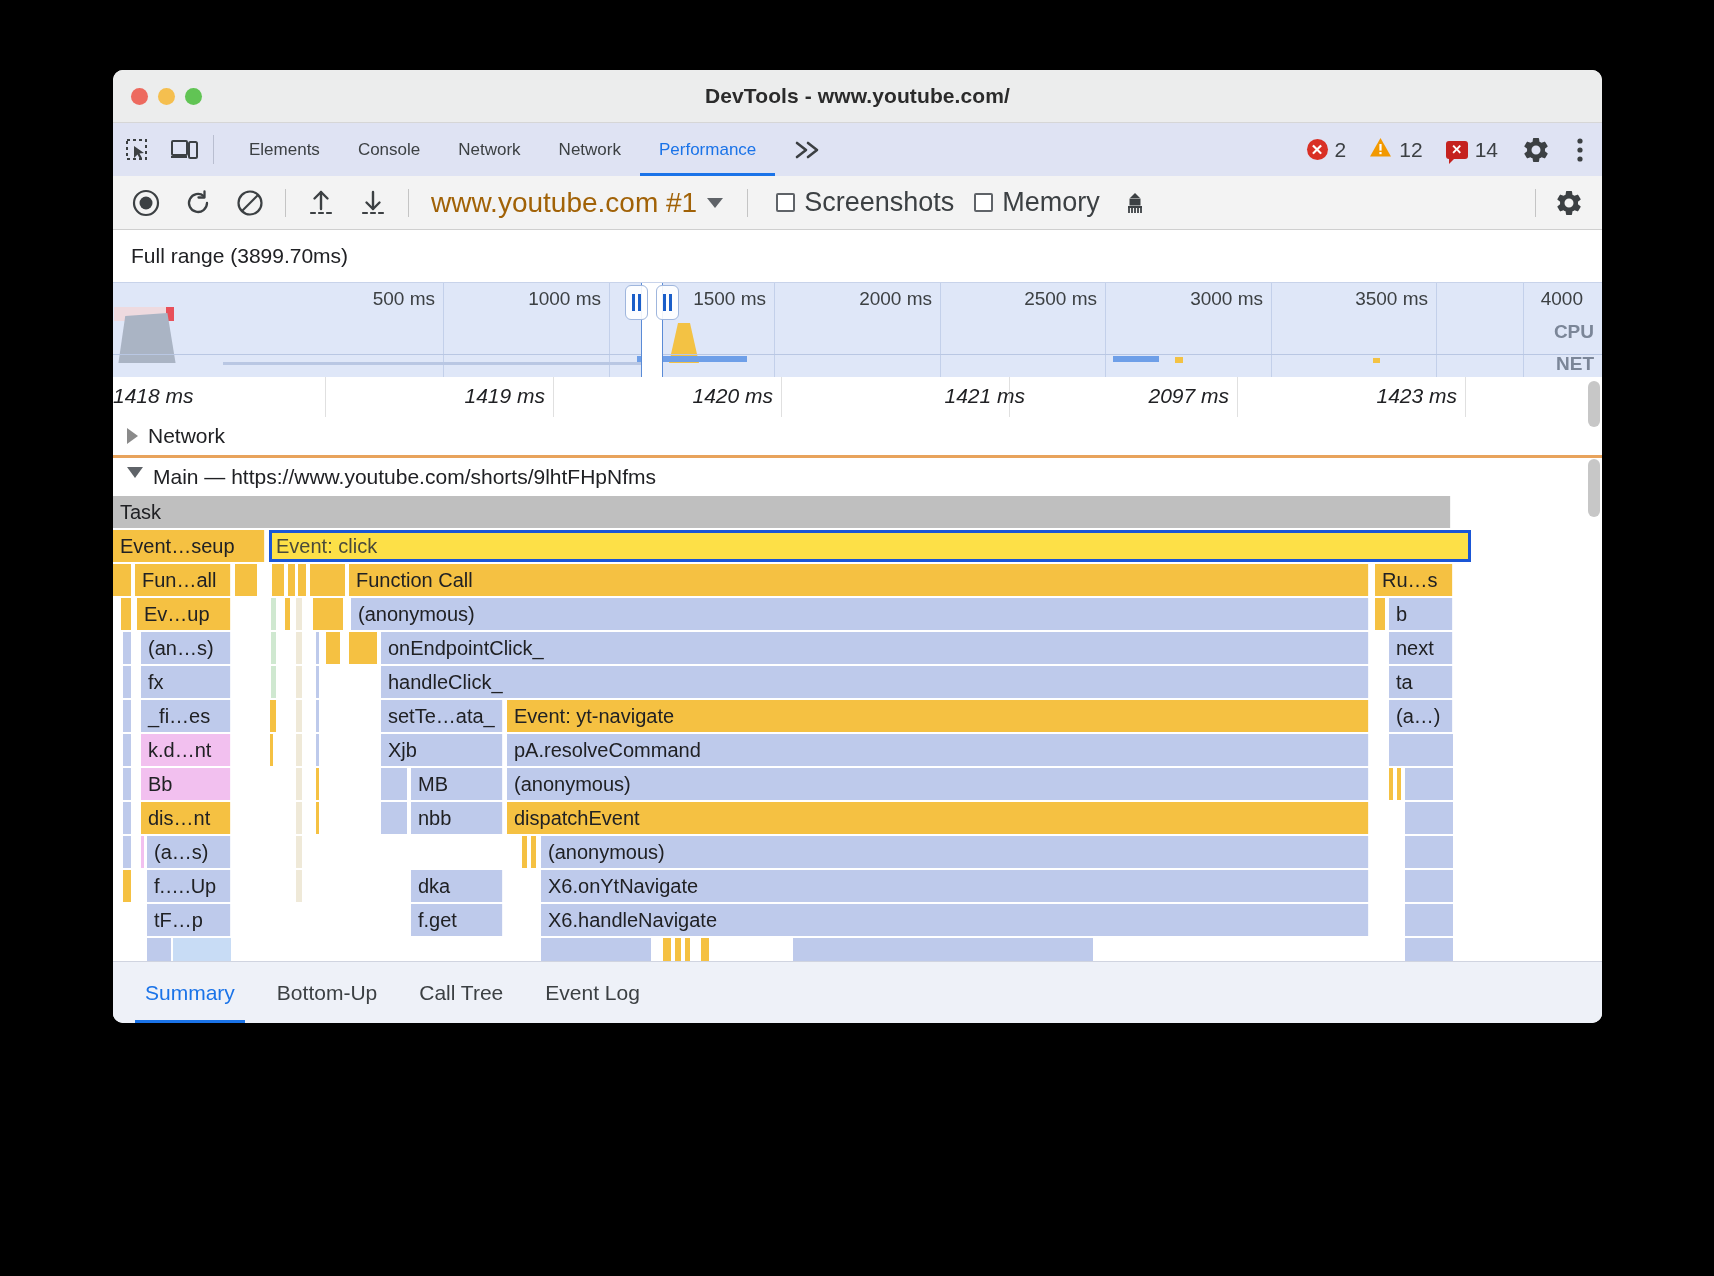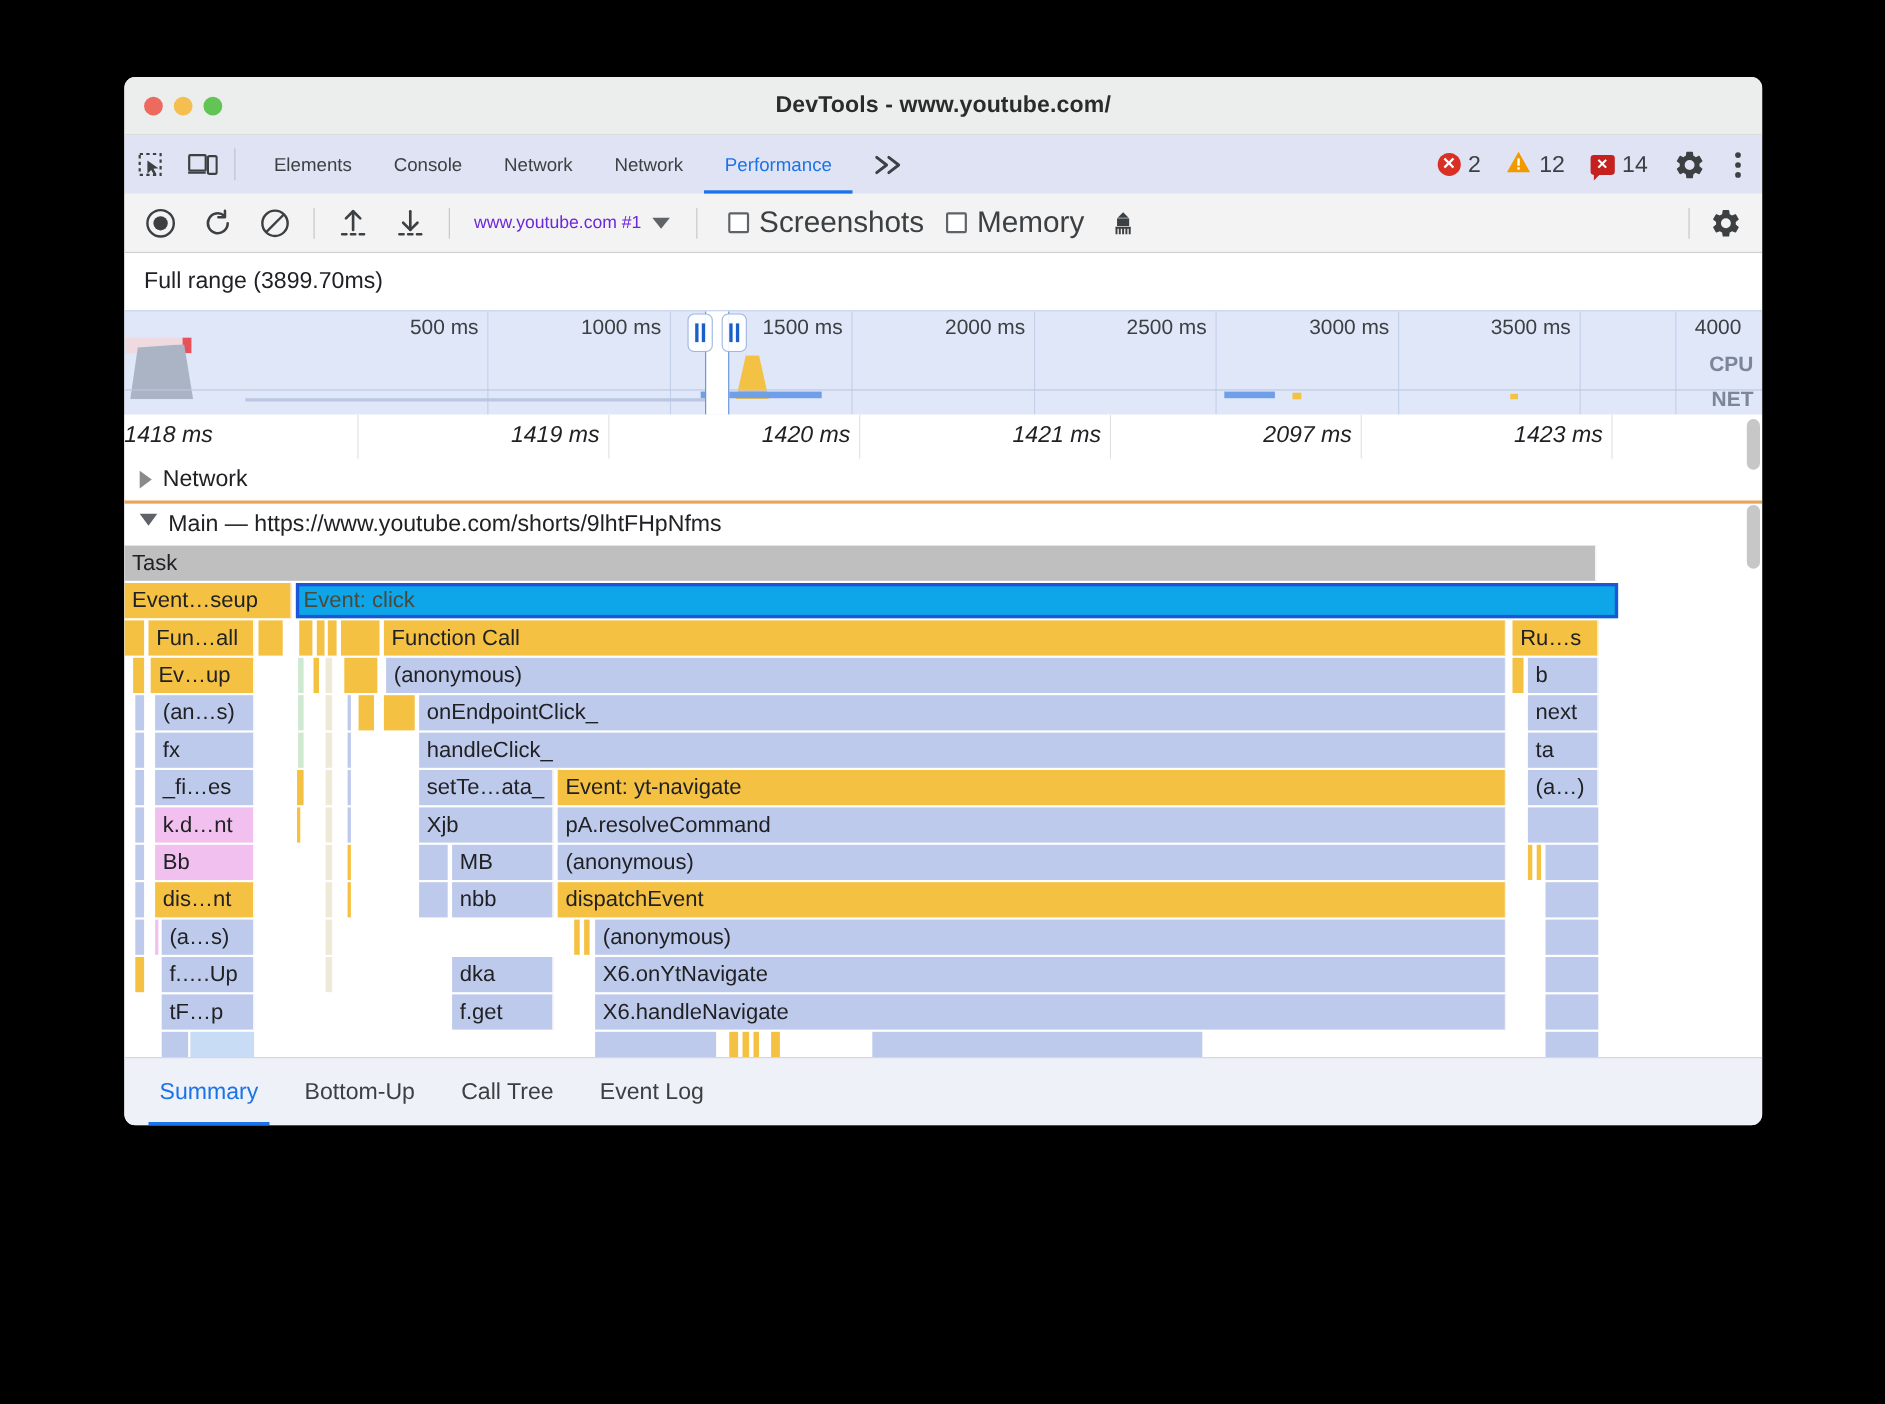--- a/index.html
+++ b/index.html
@@ -90,21 +90,21 @@
     border-bottom: 1px solid #cfcfcf;
     display: flex; align-items: center; gap: 2px;
     padding: 0 8px;
   }
   .tb-icon { width: 50px; height: 46px; display:flex; align-items:center; justify-content:center; cursor:pointer; }
   .tb-sep { width:1px; height: 28px; background:#c4c4c4; margin: 0 8px; }
   #trace-select {
     display:flex; align-items:center; gap: 10px;
     margin-left: 12px; cursor: pointer;
   }
-  #trace-name { font-size: 16px; color: #6d28d9; }
+  #trace-name { font-size: 28px; color: #a16207; }
   .caret-down { width:0;height:0;border-left:8px solid transparent;border-right:8px solid transparent;border-top:10px solid #5f6368; }
   .cbx-wrap { display:flex; align-items:center; gap:9px; margin-left: 18px; cursor:pointer; }
   .cbx { width: 19px; height: 19px; border: 2px solid #5f6368; border-radius: 2px; background:#fff; }
   .cbx-label { font-size: 27px; color: #3c4043; }
   #settings-right { margin-left: auto; display:flex; align-items:center; }
 
   
   #fullrange {
     height: 52px; display:flex; align-items:center; padding-left: 18px;
     font-size: 21px; color: #202124; background:#fff;
@@ -171,21 +171,21 @@
     cursor: pointer;
   }
   .bar.yellow { background:#f5c142; }
   .bar.blue   { background:#becaeb; }
   .bar.pink   { background:#f2c0ef; }
   .bar.gray   { background:#bfbfbf; }
   .bar.lightblue { background:#c8dcf5; }
   .bar.green  { background:#cfe8d0; }
   .bar.cream  { background:#efe9d8; }
   .bar.selected {
-    background:#0ea5e9; outline: 3px solid #1a56d6; outline-offset: -3px;
+    background:#fde047; outline: 3px solid #1a56d6; outline-offset: -3px;
     color:#4a4a3a; z-index: 5;
   }
   .bar.thin { padding-left:0; border-right:none; }
 
   
   .vscroll {
     position:absolute; right: 2px; width: 12px; border-radius: 6px; background:#c7c7c7;
     cursor: pointer;
   }
 
@@ -416,21 +416,21 @@
     <div id="fc-ruler">
       <div class="fc-tickline" style="left:212px"></div>
       <div class="fc-tickline" style="left:440px"></div>
       <div class="fc-tickline" style="left:668px"></div>
       <div class="fc-tickline" style="left:896px"></div>
       <div class="fc-tickline" style="left:1124px"></div>
       <div class="fc-tickline" style="left:1352px"></div>
       <div class="fc-label" id="fc-label-0">1418 ms</div>
       <div class="fc-label" style="left:432px">1419 ms</div>
       <div class="fc-label" style="left:660px">1420 ms</div>
-      <div class="fc-label" style="left:888px">1421 ms</div>
+      <div class="fc-label" style="left:912px">1421 ms</div>
       <div class="fc-label" style="left:1116px">2097 ms</div>
       <div class="fc-label" style="left:1344px">1423 ms</div>
     </div>
 
     <div class="track-header">
       <span class="tri"></span>
       <span>Network</span>
     </div>
     <div id="network-divider"></div>
 

